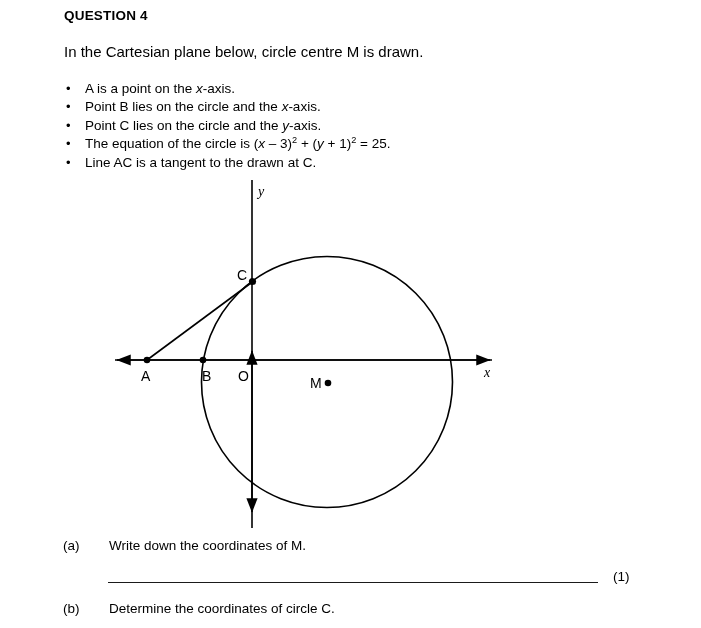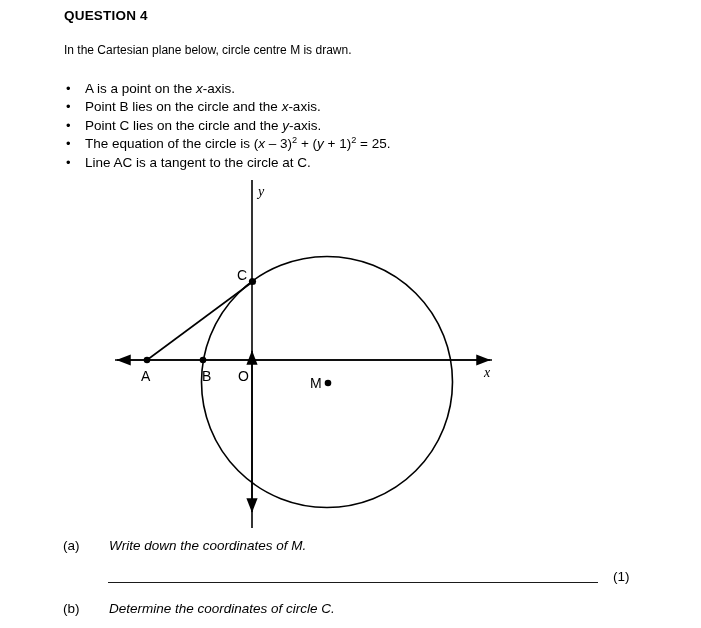--- a/index.html
+++ b/index.html
@@ -9,21 +9,21 @@
     color:#000000;position:relative;overflow:hidden;
   }
   .page{position:absolute;left:0;top:0;width:577px;height:628px;}
 
   .q-title{
     position:absolute;left:64px;top:8px;
     font-size:13.5px;font-weight:bold;letter-spacing:0.2px;
   }
   .intro{
     position:absolute;left:64px;top:43px;
-    font-size:12px;
+    font-size:15px;
   }
   .bullets{
     position:absolute;left:64px;top:80px;
     font-size:13.5px;
   }
   .bullet-row{
     position:relative;height:18.4px;line-height:18.4px;white-space:nowrap;
   }
   .bullet-dot{
     position:absolute;left:2px;top:0;font-size:13px;line-height:18.4px;
@@ -31,21 +31,21 @@
   .bullet-text{
     position:absolute;left:21px;top:0;line-height:18.4px;text-align:center;
   }
   sup{font-size:0.68em;vertical-align:super;line-height:0;}
 
   .figure{position:absolute;left:0px;top:168px;width:701px;height:360px;}
   .figure svg{display:block;}
 
   .qpart{position:absolute;font-size:13.5px;white-space:nowrap;}
   .qpart .lbl{position:absolute;left:0;top:0;}
-  .qpart .txt{position:absolute;left:46px;top:0;font-style:italic;}
+  .qpart .txt{position:absolute;left:46px;top:0;}
 
   .part-a{left:63px;top:538px;}
   .part-b{left:63px;top:601px;}
 
   .answer-line{
     position:absolute;left:108px;top:582px;width:490px;height:0;
     border-top:1px solid #1a1a1a;
   }
   .marks{
     position:absolute;left:613px;top:569px;font-size:13.5px;
@@ -72,21 +72,21 @@
     <div class="bullet-row">
       <span class="bullet-dot">•</span>
       <span class="bullet-text">Point C lies on the circle and the <i>y</i>-axis.</span>
     </div>
     <div class="bullet-row">
       <span class="bullet-dot">•</span>
       <span class="bullet-text">The equation of the circle is (<i>x</i> – 3)<sup>2</sup> + (<i>y</i> + 1)<sup>2</sup> = 25.</span>
     </div>
     <div class="bullet-row">
       <span class="bullet-dot">•</span>
-      <span class="bullet-text">Line AC is a tangent to the circle at C.</span>
+      <span class="bullet-text">Line AC is a tangent to the drawn at C.</span>
     </div>
   </div>
 
   <div class="figure">
     <svg width="701" height="360" viewBox="0 0 701 360" xmlns="http://www.w3.org/2000/svg">
       <defs>
         <marker id="arrowhead" markerWidth="9" markerHeight="7" refX="8.6" refY="3.5" orient="auto">
           <polygon points="0 0, 9 3.5, 0 7" fill="#000000"></polygon>
         </marker>
       </defs>

